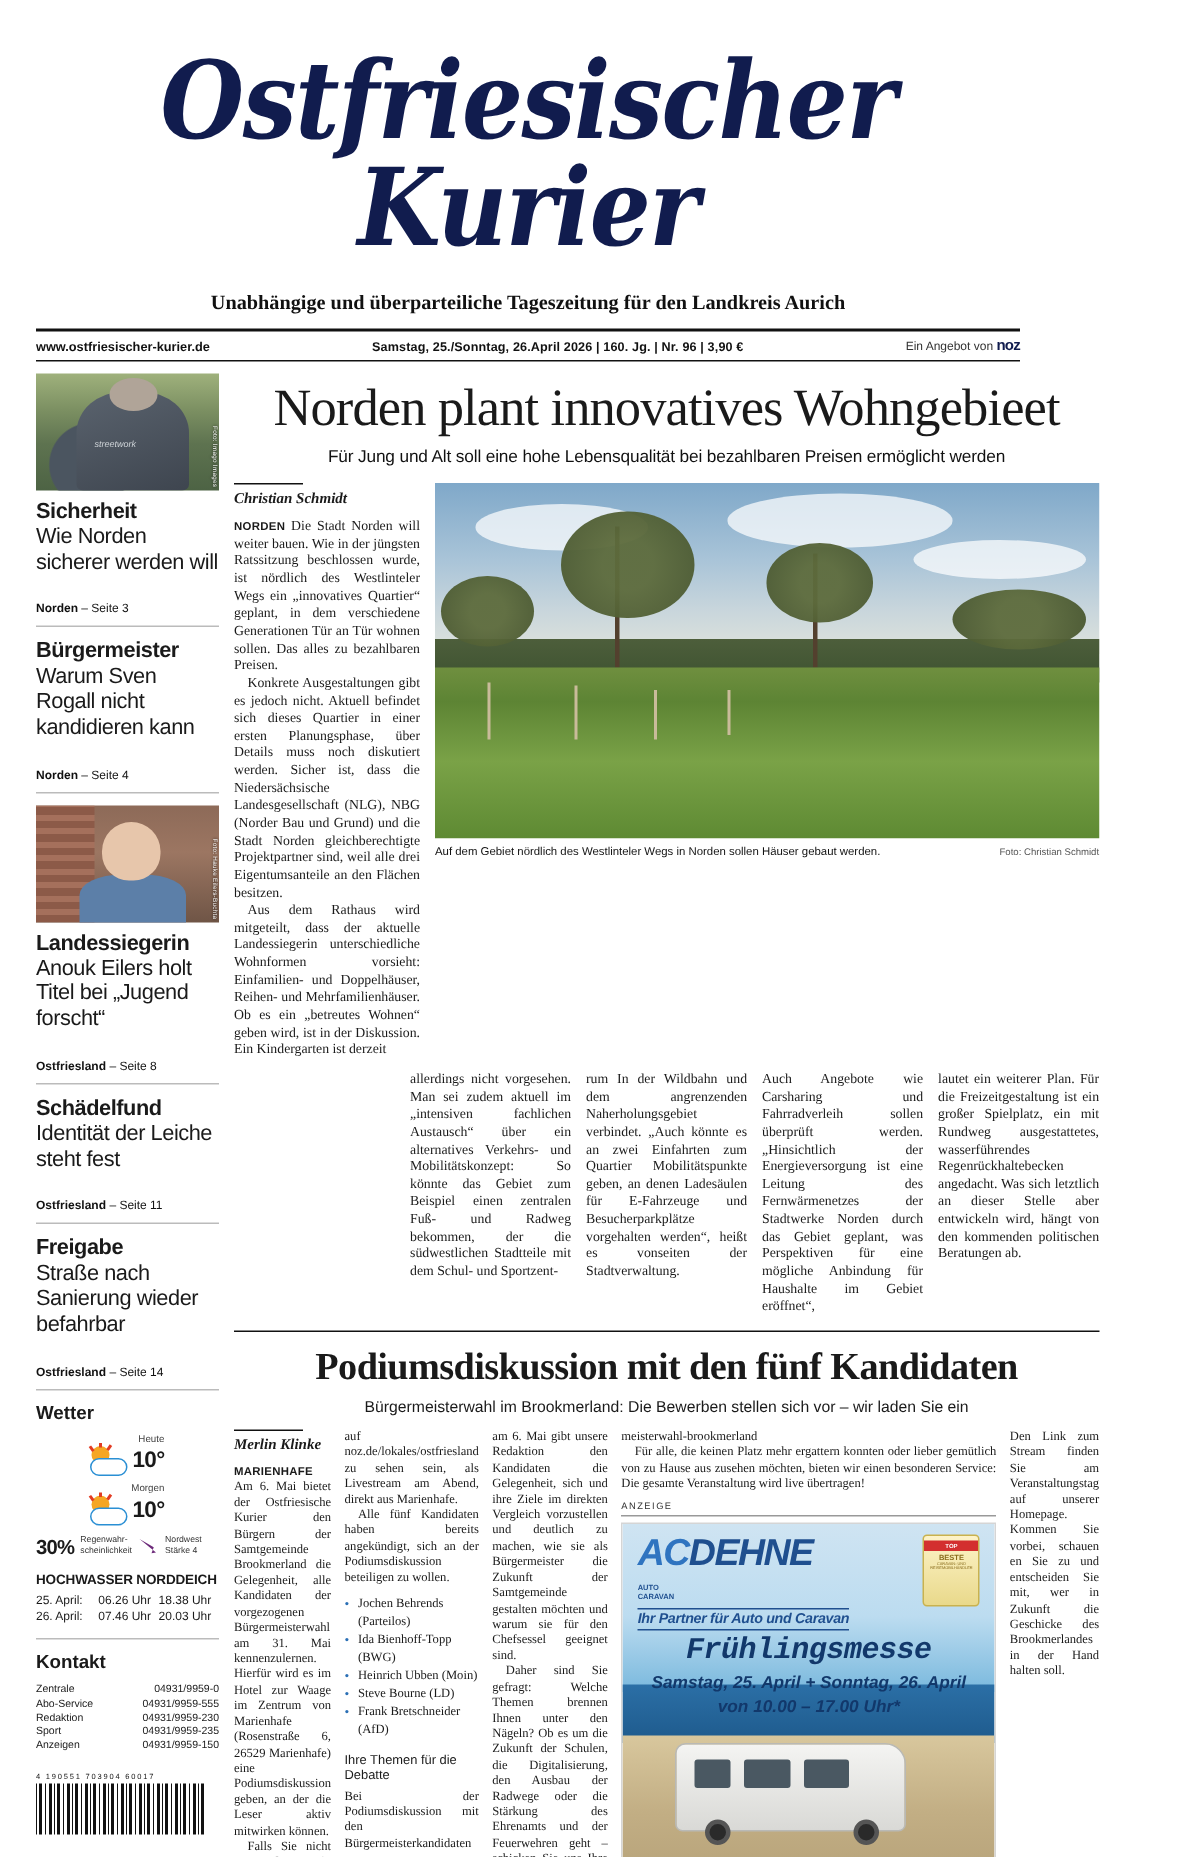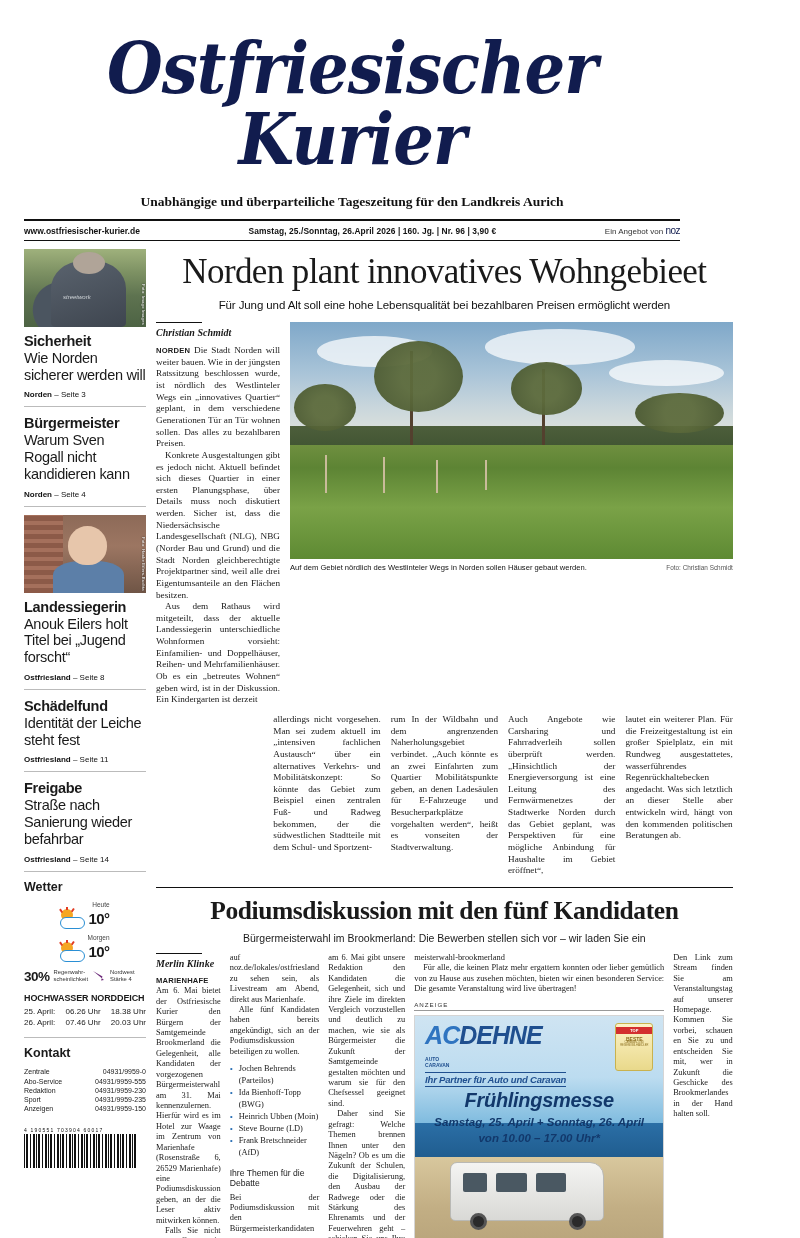--- a/index.html
+++ b/index.html
@@ -32,21 +32,21 @@
     margin-top: 26px;
   }
   .rule-thick { border-top: 2.5px solid #111; margin-top: 9px; }
   .infobar {
     display: flex; align-items: center; justify-content: space-between;
     font-size: 8.5px; font-weight: 700; padding: 4px 0 4px;
     color: #111;
   }
   .infobar .center { font-weight: 700; font-size: 8.4px; letter-spacing: .1px;}
   .infobar .right { font-weight: 400; font-size: 8px; color: #333; }
-  .infobar .right b { font-weight: 400; color:#111c4e; font-size: 10px; letter-spacing: -.5px;}
+  .infobar .right b { font-weight: 700; color:#111c4e; font-size: 10px; letter-spacing: -.5px;}
   .rule-thin { border-top: 1px solid #111; }
 
   
   .body-grid { display: flex; gap: 10px; margin-top: 8px; }
   .col-left { width: 122px; flex: none; }
   .col-main { flex: 1; }
 
   
   .teaser { padding-bottom: 7px; }
   .teaser + .teaser { border-top: 1px solid #bbb; padding-top: 8px; }
@@ -54,21 +54,21 @@
     position: relative; width: 100%; height: 78px;
     overflow: hidden; margin-bottom: 6px;
   }
   .photo-credit-v {
     position: absolute; right: 0px; bottom: 2px;
     font-size: 4.2px; color: #fff; writing-mode: vertical-rl;
     text-shadow: 0 0 2px #000; letter-spacing: .2px;
   }
   .teaser-kicker { font-size: 14.5px; font-weight: 700; line-height: 1.16; letter-spacing: -.3px;}
   .teaser-text { font-size: 14.5px; font-weight: 400; line-height: 1.16; letter-spacing: -.3px;}
-  .teaser-ref { font-size: 8px; margin-top: 7px; color: #111; }
+  .teaser-ref { font-size: 8px; margin-top: 18px; color: #111; }
   .teaser-ref b { font-weight: 700; }
 
   
   .ph-street { background:
       radial-gradient(circle at 30% 78%, #4b5560 0 26%, transparent 27%),
       linear-gradient(180deg, #9fb17c 0%, #7d9163 30%, #5e7350 60%, #4d6344 100%); }
   .ph-street::after {
     content:""; position:absolute; left:22%; top:16%; width:62%; height:84%;
     background: linear-gradient(160deg,#5a636e,#3e454f);
     border-radius: 42% 42% 6% 6%;
@@ -102,21 +102,21 @@
     background: #fff; border: 1.7px solid #2a8fd4; border-radius: 9px; }
   .wx-row2 { display: flex; align-items: center; gap: 4px; margin-top: 7px; }
   .wx-pct { font-size: 13.5px; font-weight: 700; letter-spacing: -.5px; }
   .wx-cap { font-size: 5.8px; line-height: 1.2; color: #333; }
   .wx-arrow { width: 14px; height: 12px; position: relative; }
   .wx-arrow svg { position: absolute; left: 0; top: 0; }
   .hw-title { font-size: 9px; font-weight: 700; margin-top: 9px; letter-spacing: -.1px;}
   .hw-tbl { width: 100%; font-size: 8px; margin-top: 3px; border-collapse: collapse; }
   .hw-tbl td { padding: 1.2px 0; }
   .hw-tbl td:nth-child(2) { text-align: right; padding-right: 5px;}
-  .hw-tbl td:nth-child(3) { text-align: right; }
+  .hw-tbl td:nth-child(3) { text-align: left; }
 
   
   .kontakt { border-top: 1px solid #bbb; margin-top: 9px; padding-top: 8px; }
   .kt-tbl { width: 100%; font-size: 7px; border-collapse: collapse; margin-top: 5px; }
   .kt-tbl td { padding: 1.1px 0; }
   .kt-tbl td:last-child { text-align: right; }
 
   
   .barcode-wrap { margin-top: 14px; }
   .bc-nums { font-size: 5px; letter-spacing: 1.2px; margin-bottom: 1px; color:#111;}
@@ -214,21 +214,21 @@
   .ad-tag { position:absolute; left:4%; top:23%; font-style:italic; font-weight:800;
     font-size:9.5px; color:#1f4f8f; letter-spacing:-.2px;
     border-top:1.5px solid #1f4f8f; border-bottom:1.5px solid #1f4f8f; padding:1px 0; }
   .ad-seal { position:absolute; right:4%; top:3%; width:38px; height:48px;
     background:linear-gradient(180deg,#fdf3c8,#e9d98b); border:1.4px solid #c9b24e;
     border-radius:3px; text-align:center; padding-top:3px; }
   .ad-seal .red { background:#d32f2f; color:#fff; font-size:4px; font-weight:700; padding:1px 0;}
   .ad-seal .bst { font-size:5px; font-weight:800; color:#8a6d1e; margin-top:2px;}
   .ad-seal .tiny { font-size:2.6px; color:#8a6d1e; line-height:1.1; }
   .ad-h1 { position:absolute; left:0; right:0; top:30%; text-align:center;
-    font-style:italic; font-weight:800; font-size:20px; color:#12386b; letter-spacing:-.3px;}
+    font-style:italic; font-weight:800; font-size:20px; color:#12386b; letter-spacing:-.3px;font-family:Liberation Mono, monospace;}
   .ad-h2 { position:absolute; left:0; right:0; top:41%; text-align:center;
     font-style:italic; font-weight:800; font-size:11.5px; color:#12386b;}
   .ad-h3 { position:absolute; left:0; right:0; top:47.5%; text-align:center;
     font-style:italic; font-weight:800; font-size:11.5px; color:#12386b;}
   .ad-van { position:absolute; left:14%; top:60%; width:62%; height:24%;
     background:linear-gradient(180deg,#f4f4f2,#d9d9d6);
     border-radius:7px 14px 5px 5px; border:1px solid #b9b9b5; }
   .ad-van .wdw { position:absolute; background:#4a5862; border-radius:2px;}
   .ad-wheel { position:absolute; width:17px; height:17px; border-radius:50%;
     background:#2a2a2a; border:3px solid #555; top:81%; }

